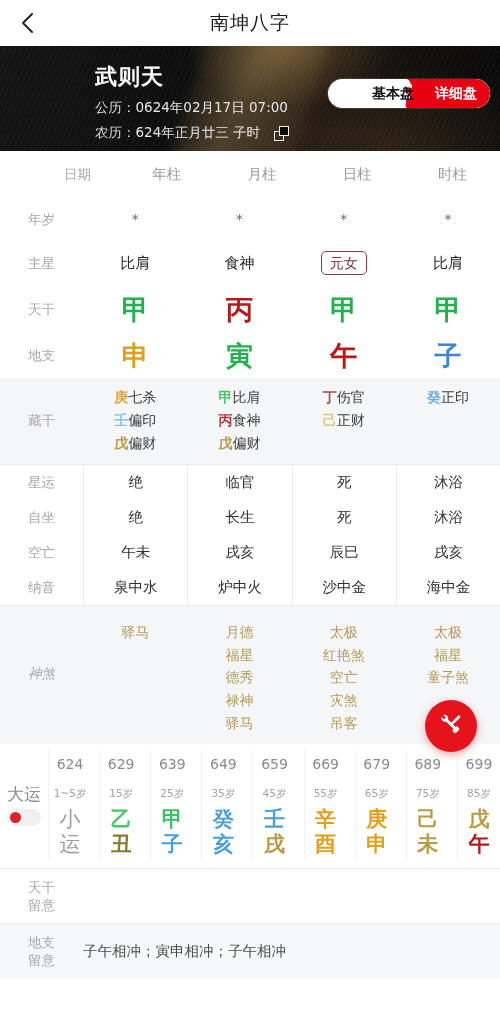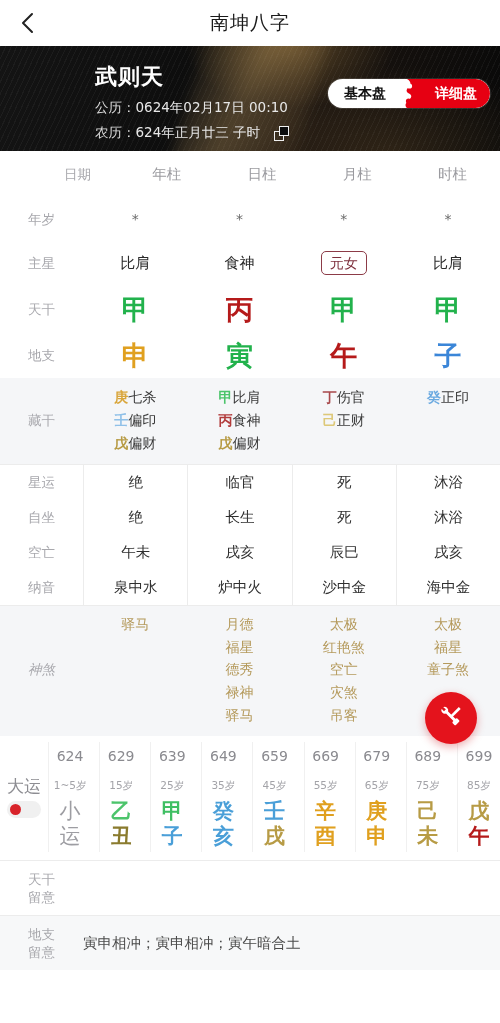--- a/index.html
+++ b/index.html
@@ -51,20 +51,21 @@
   .hero-line .lbl { color:#dcdcdc; }
   .copy-icon { display:inline-block; margin-left:14px; width:15px; height:15px; position:relative; cursor:pointer; }
   .copy-icon i { position:absolute; display:block; border:1.6px solid #efefef; }
   .copy-icon i.a { width:10px; height:10px; left:0; bottom:0; }
   .copy-icon i.b { width:10px; height:10px; right:0; top:0; background:#0c0c0c; }
 
   .seg-toggle {
     position:absolute; right:10px; top:33px; width:162px; height:29px; border-radius:15px;
     background:#ffffff; overflow:hidden; cursor:pointer; display:flex;
     box-shadow:0 0 0 1px rgba(255,255,255,0.12);
+    padding-left:28px;
   }
   .seg-toggle .seg-red {
     position:absolute; right:0; top:0; width:92px; height:29px; background:#e60012;
     border-radius:0 15px 15px 0;
   }
   .seg-toggle .yin-curve { position:absolute; left:66px; top:0; width:30px; height:29px; }
   .seg-lbl { position:relative; z-index:3; font-size:14px; font-weight:600; line-height:29px; }
   .seg-lbl.left { margin-left:16px; color:#111; }
   .seg-lbl.right { position:absolute; right:13px; color:#ffffff; }
 
@@ -105,21 +106,21 @@
   .stats { border-top:1px solid #ececec; }
   .stat-row { display:grid; grid-template-columns:83px 1fr 1fr 1fr 1fr; height:35px; }
   .stat-row .cell { font-size:14.5px; color:#2f2f2f; border-left:1px solid #ececec; }
   .stat-row .rlabel { font-size:13.5px; }
 
   
   .shensha {
     background:#f5f6f8; display:grid; grid-template-columns:83px 1fr 1fr 1fr 1fr;
     border-top:1px solid #ececec; padding:8px 0 10px; position:relative;
   }
-  .ss-col { display:flex; flex-direction:column; align-items:center; gap:1px; }
+  .ss-col { display:flex; flex-direction:column; align-items:center; gap:1px;margin-top:8px; }
   .ss-item { font-size:14px; color:#b59a5c; line-height:1.55; }
   .ss-label { font-size:13.5px; color:#a8a8ad; display:flex; align-items:center; justify-content:center;font-style:italic; }
 
   .fab {
     position:absolute; right:23px; bottom:-8px; width:52px; height:52px; border-radius:50%;
     background:#e4131c; box-shadow:0 3px 9px rgba(200,20,25,0.35);
     display:flex; align-items:center; justify-content:center; cursor:pointer; z-index:20;
   }
 
   
@@ -170,21 +171,21 @@
   </div>
 
   <div class="hero">
     <div class="hero-sheen"></div>
 
 
     <div class="hero-info">
       <div class="hero-name">武则天</div>
       <div class="hero-line">
         <span class="lbl">公历：</span>
-        <span>0624年02月17日 00:10</span>
+        <span>0624年02月17日 07:00</span>
       </div>
       <div class="hero-line">
         <span class="lbl">农历：</span>
         <span>624年正月廿三 子时</span>
         <span class="copy-icon">
             <i class="a"></i>
             <i class="b"></i>
           </span>
       </div>
     </div>
@@ -200,22 +201,22 @@
       <span class="seg-lbl left">基本盘</span>
       <span class="seg-lbl right">详细盘</span>
     </div>
   </div>
 
   <div class="content">
 
     <div class="grid-row r-head">
       <div class="rlabel">日期</div>
       <div class="cell">年柱</div>
+      <div class="cell">月柱</div>
       <div class="cell">日柱</div>
-      <div class="cell">月柱</div>
       <div class="cell">时柱</div>
     </div>
 
     <div class="grid-row r-age">
       <div class="rlabel">年岁</div>
       <div class="cell">*</div>
       <div class="cell">*</div>
       <div class="cell">*</div>
       <div class="cell">*</div>
     </div>
@@ -418,17 +419,17 @@
           </div>
         </div>
     </div>
 
     <div class="note-row">
       <div class="note-label">天干<br>留意</div>
       <div class="note-text"></div>
     </div>
     <div class="note-row alt">
       <div class="note-label">地支<br>留意</div>
-      <div class="note-text">寅申相冲；寅申相冲；寅午暗合土</div>
+      <div class="note-text">子午相冲；寅申相冲；子午相冲</div>
     </div>
 
   </div>
 </div>
 
 </body></html>

